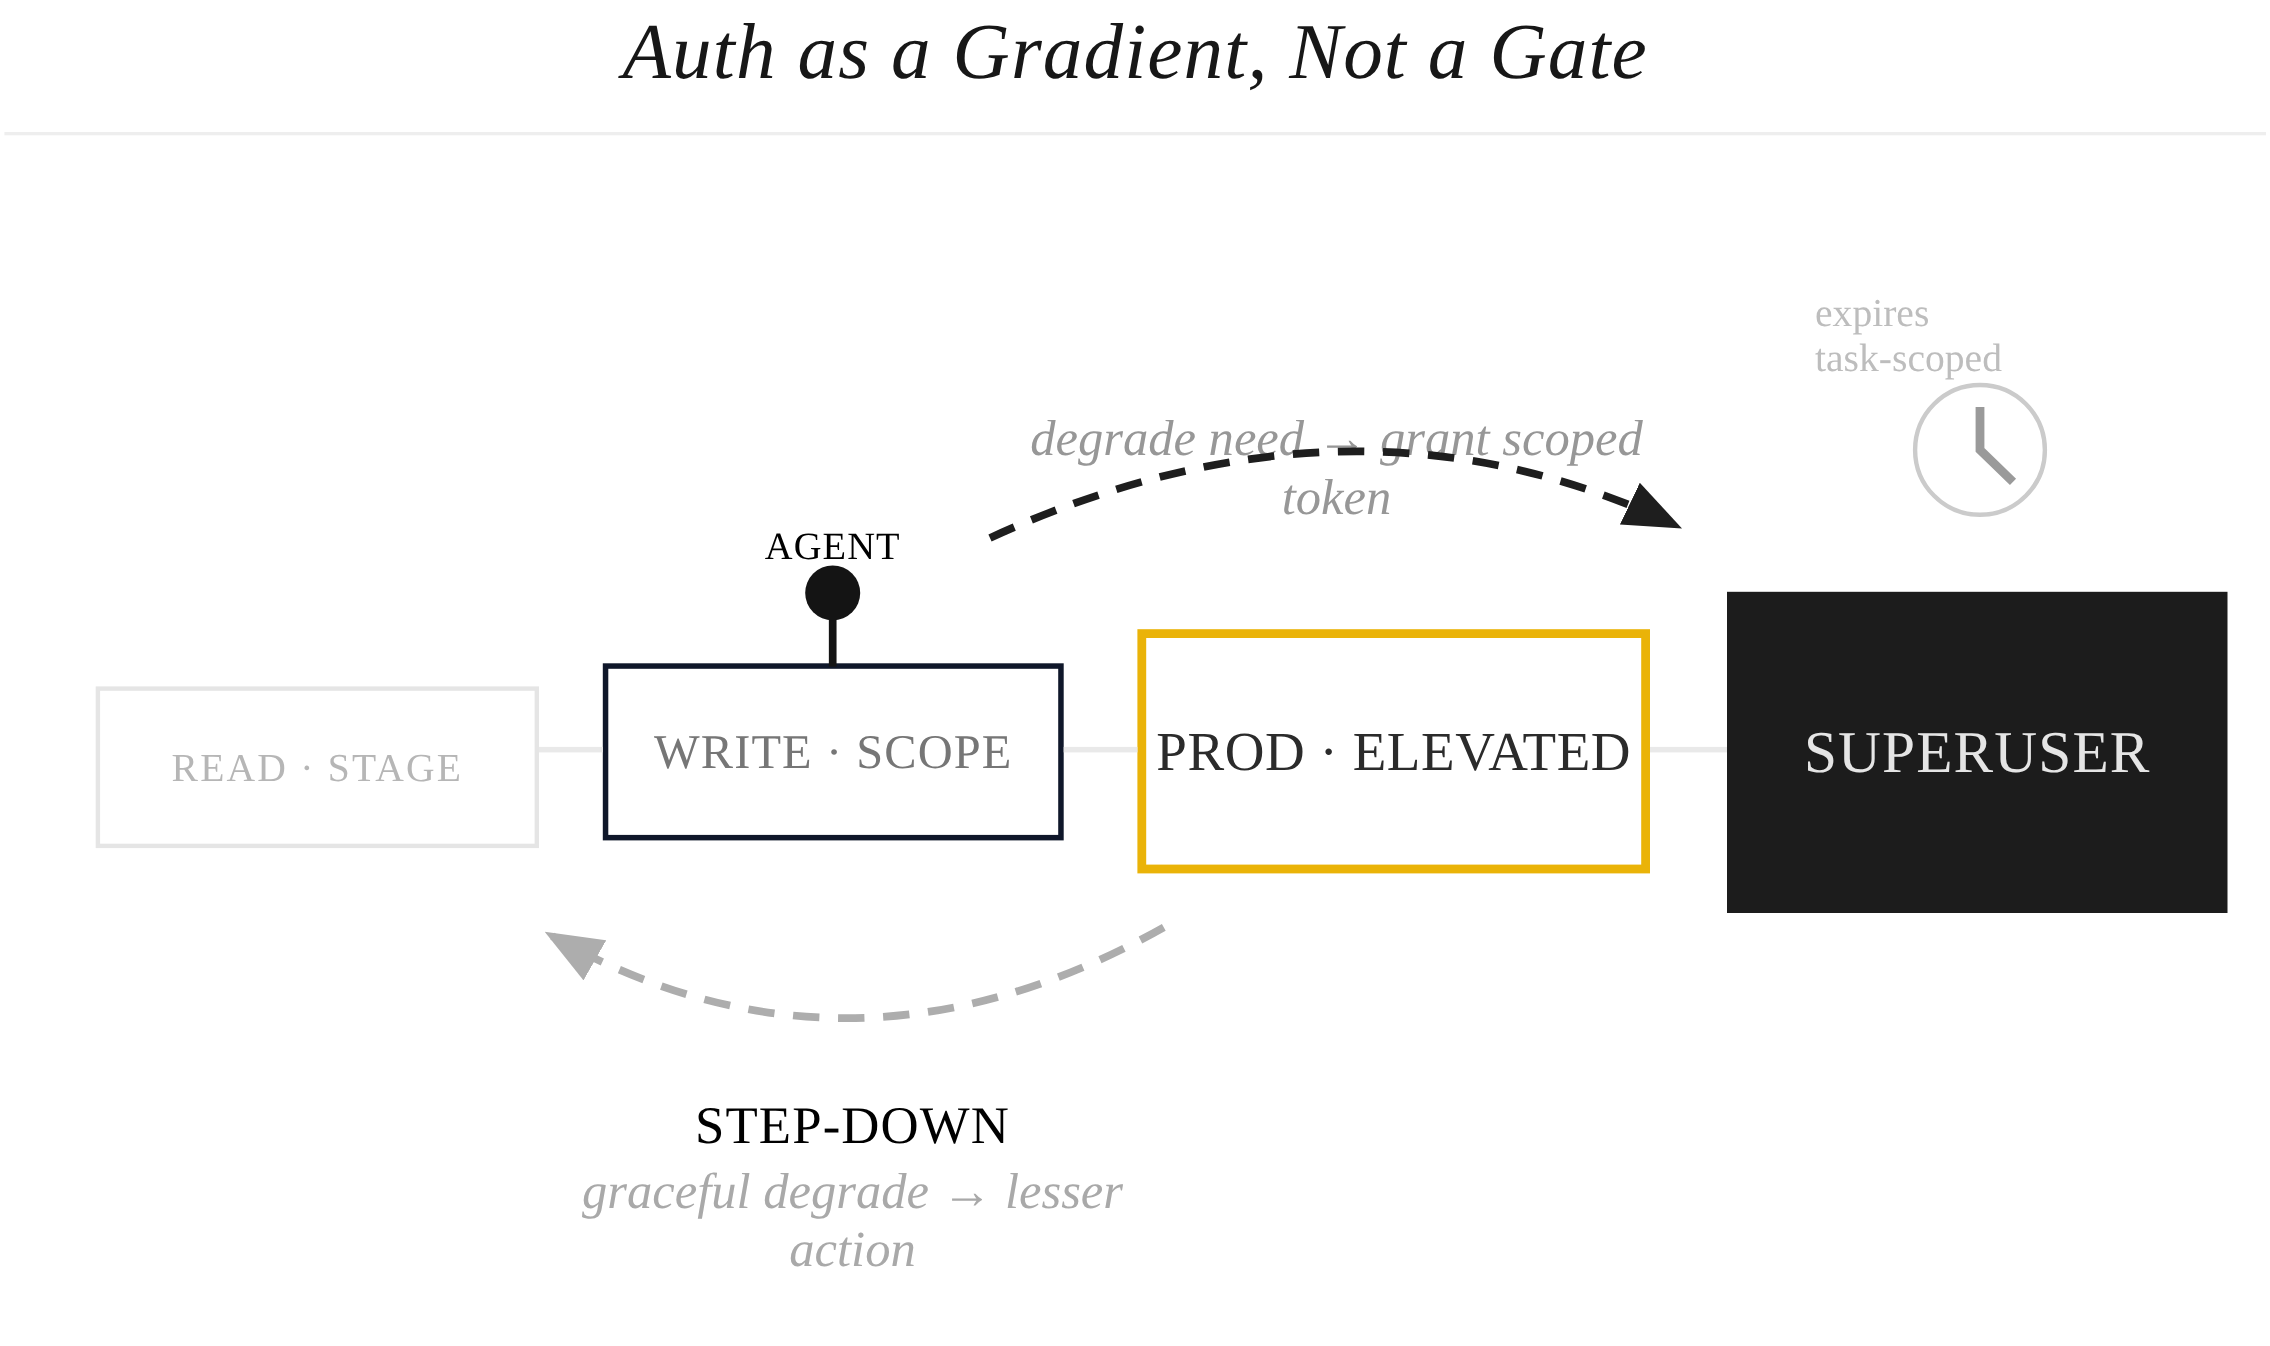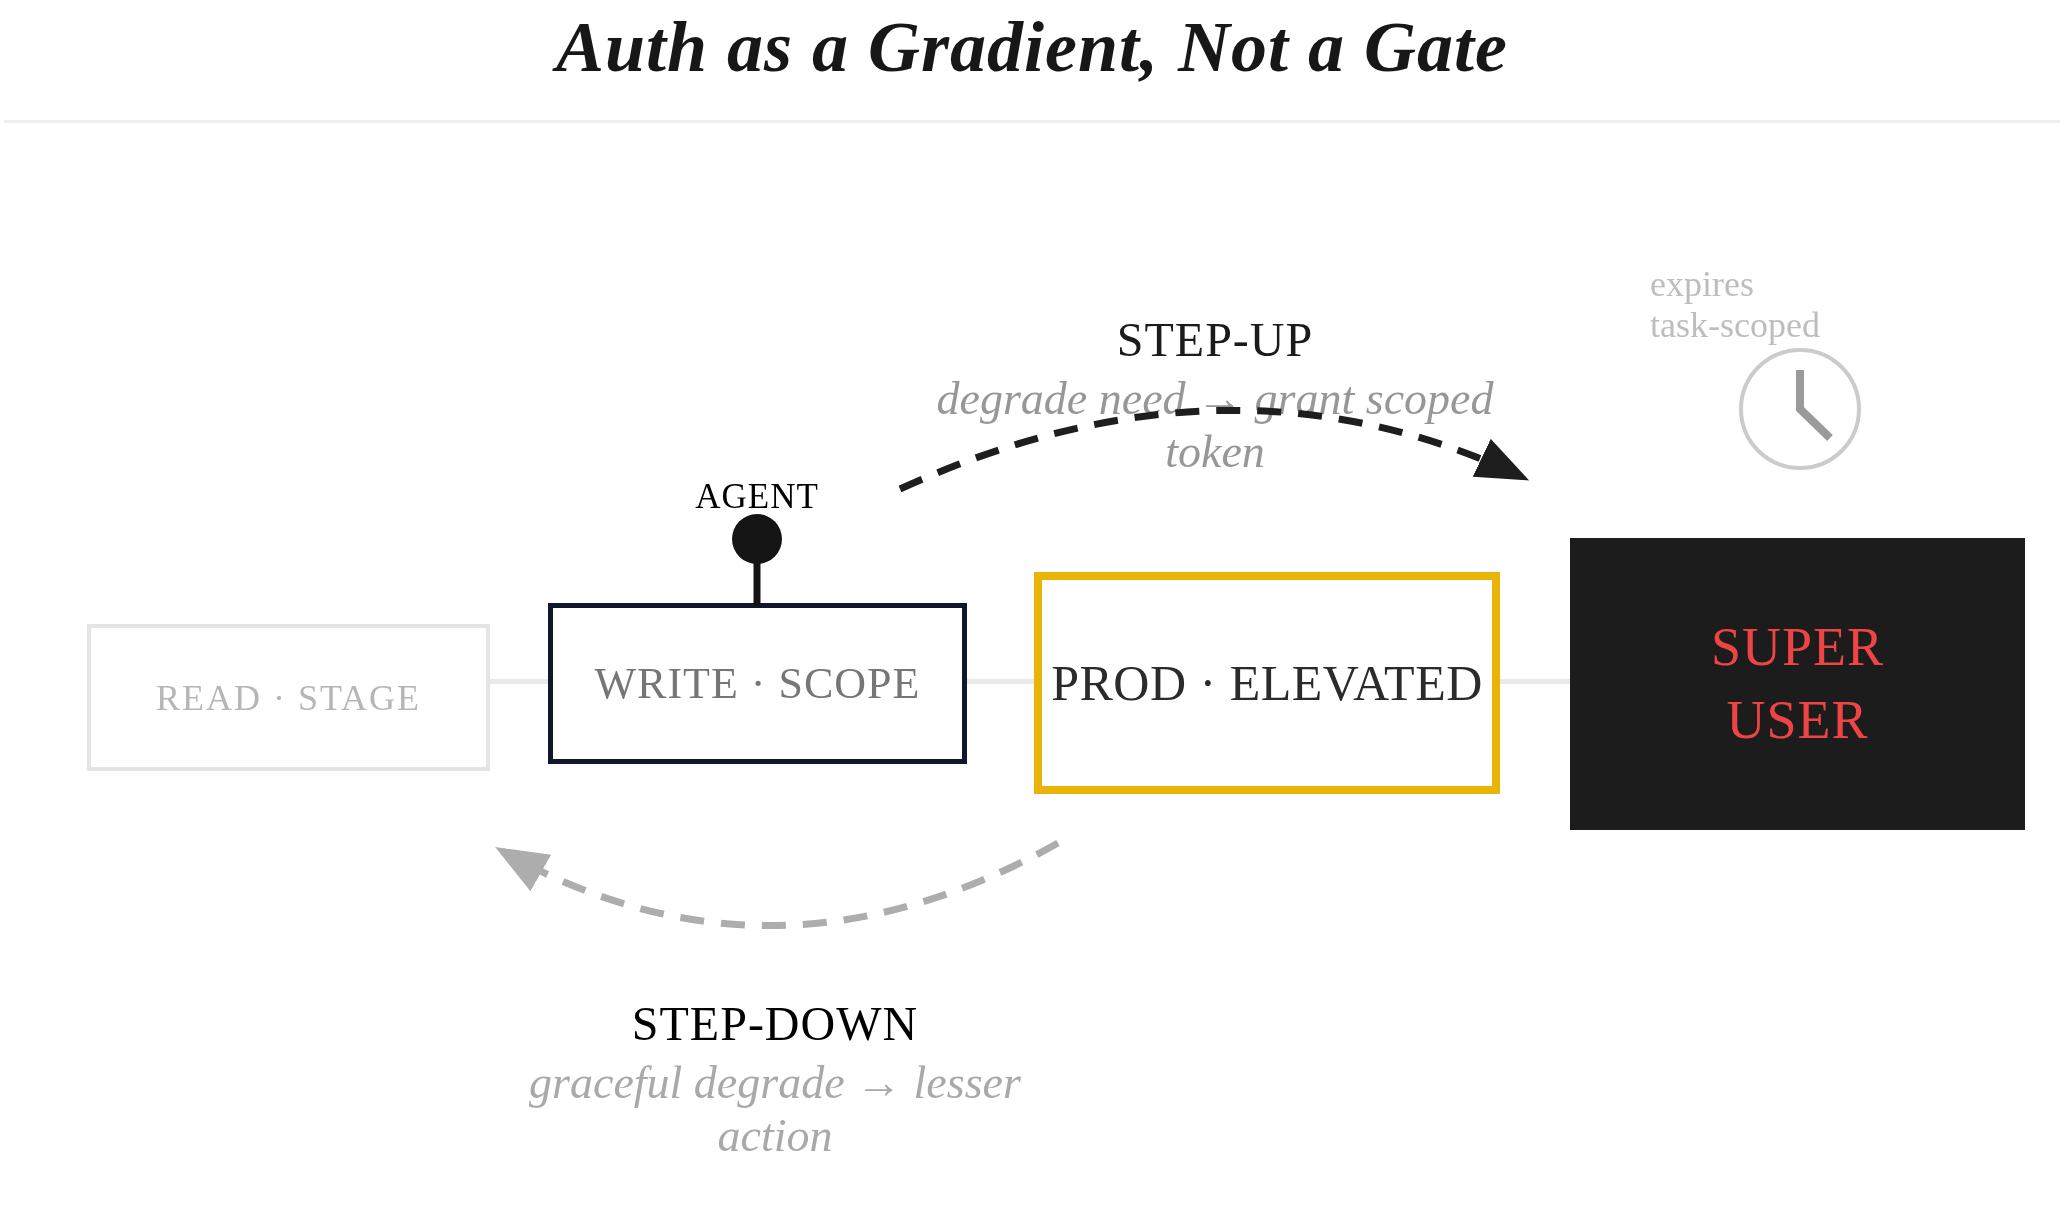--- a/index.html
+++ b/index.html
@@ -10,21 +10,21 @@
     height: 1224px;
     background: #ffffff;
     overflow: hidden;
     font-family: "Liberation Serif", "DejaVu Serif", serif;
   }
   .title {
     position: absolute;
     left: 0; top: 6px; width: 100%;
     text-align: center;
     font-style: italic;
-    font-weight: bold;
+    font-weight: normal;
     font-size: 72px;
     color: #171717;
     letter-spacing: 1px;
   }
   .divider {
     position: absolute;
     left: 4px; top: 120px;
     width: 2056px; height: 3px;
     background: #eeeeee;
   }
@@ -47,22 +47,22 @@
     color: #767676; font-size: 44px; letter-spacing: 1px;
   }
   .node-prod {
     left: 1034px; top: 572px; width: 466px; height: 222px;
     border: 8px solid #eab308;
     color: #2b2b2b; font-size: 50px; letter-spacing: 0.5px;
   }
   .node-super {
     left: 1570px; top: 538px; width: 455px; height: 292px;
     background: #1c1c1c;
-    color: #ef4444; font-size: 54px; letter-spacing: 1px;
-    flex-direction: column;
+    color: #e5e5e5; font-size: 54px; letter-spacing: 1px;
+    flex-direction: row;
     line-height: 73px;
   }
   .connector {
     position: absolute;
     top: 679px; height: 5px;
     background: #e9e9e9;
   }
   .connector-1 { left: 490px; width: 58px; }
   .connector-2 { left: 967px; width: 67px; }
   .connector-3 { left: 1500px; width: 70px; }
@@ -135,21 +135,20 @@
     <span>SUPER</span>
     <span>USER</span>
   </div>
 
   <div class="connector connector-1"></div>
   <div class="connector connector-2"></div>
   <div class="connector connector-3"></div>
 
   <div class="agent-label">AGENT</div>
 
-  <div class="stepup-label">STEP-UP</div>
   <div class="stepup-desc">degrade need → grant scoped token</div>
 
   <div class="stepdown-label">STEP-DOWN</div>
   <div class="stepdown-desc">graceful degrade → lesser action</div>
 
   <div class="expiry-note">
     <div>expires</div>
     <div>task-scoped</div>
   </div>
 

